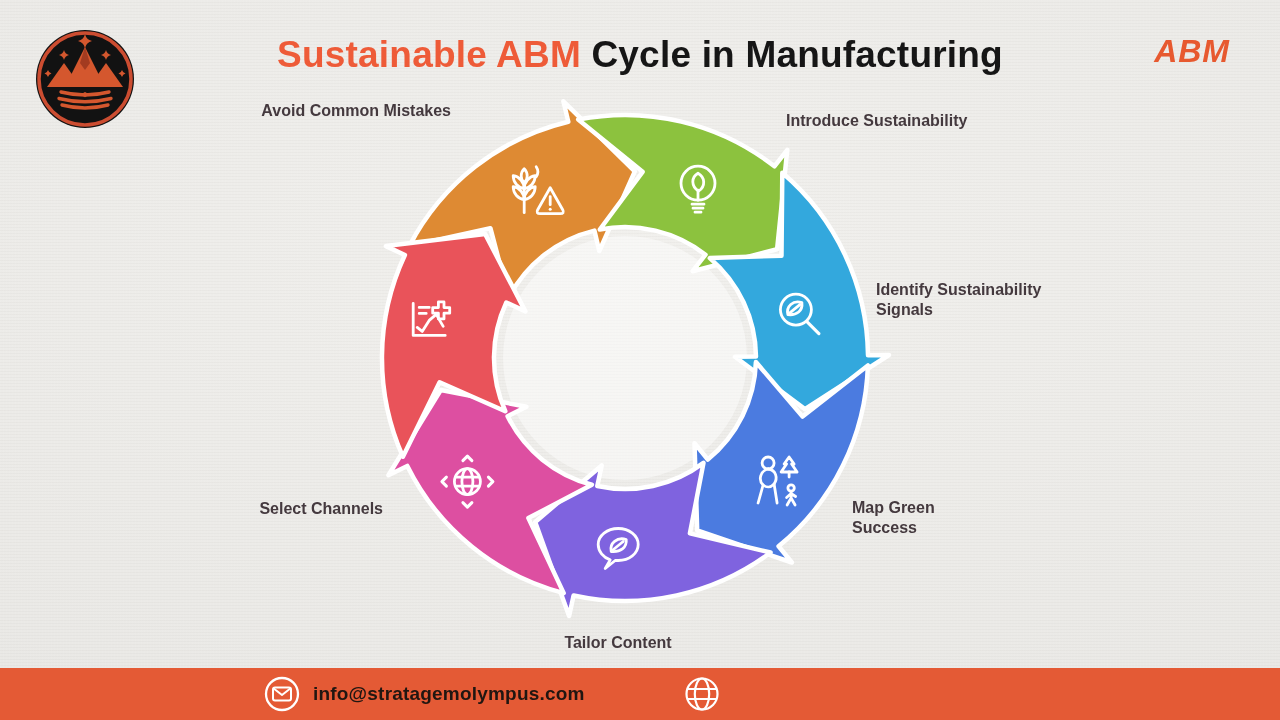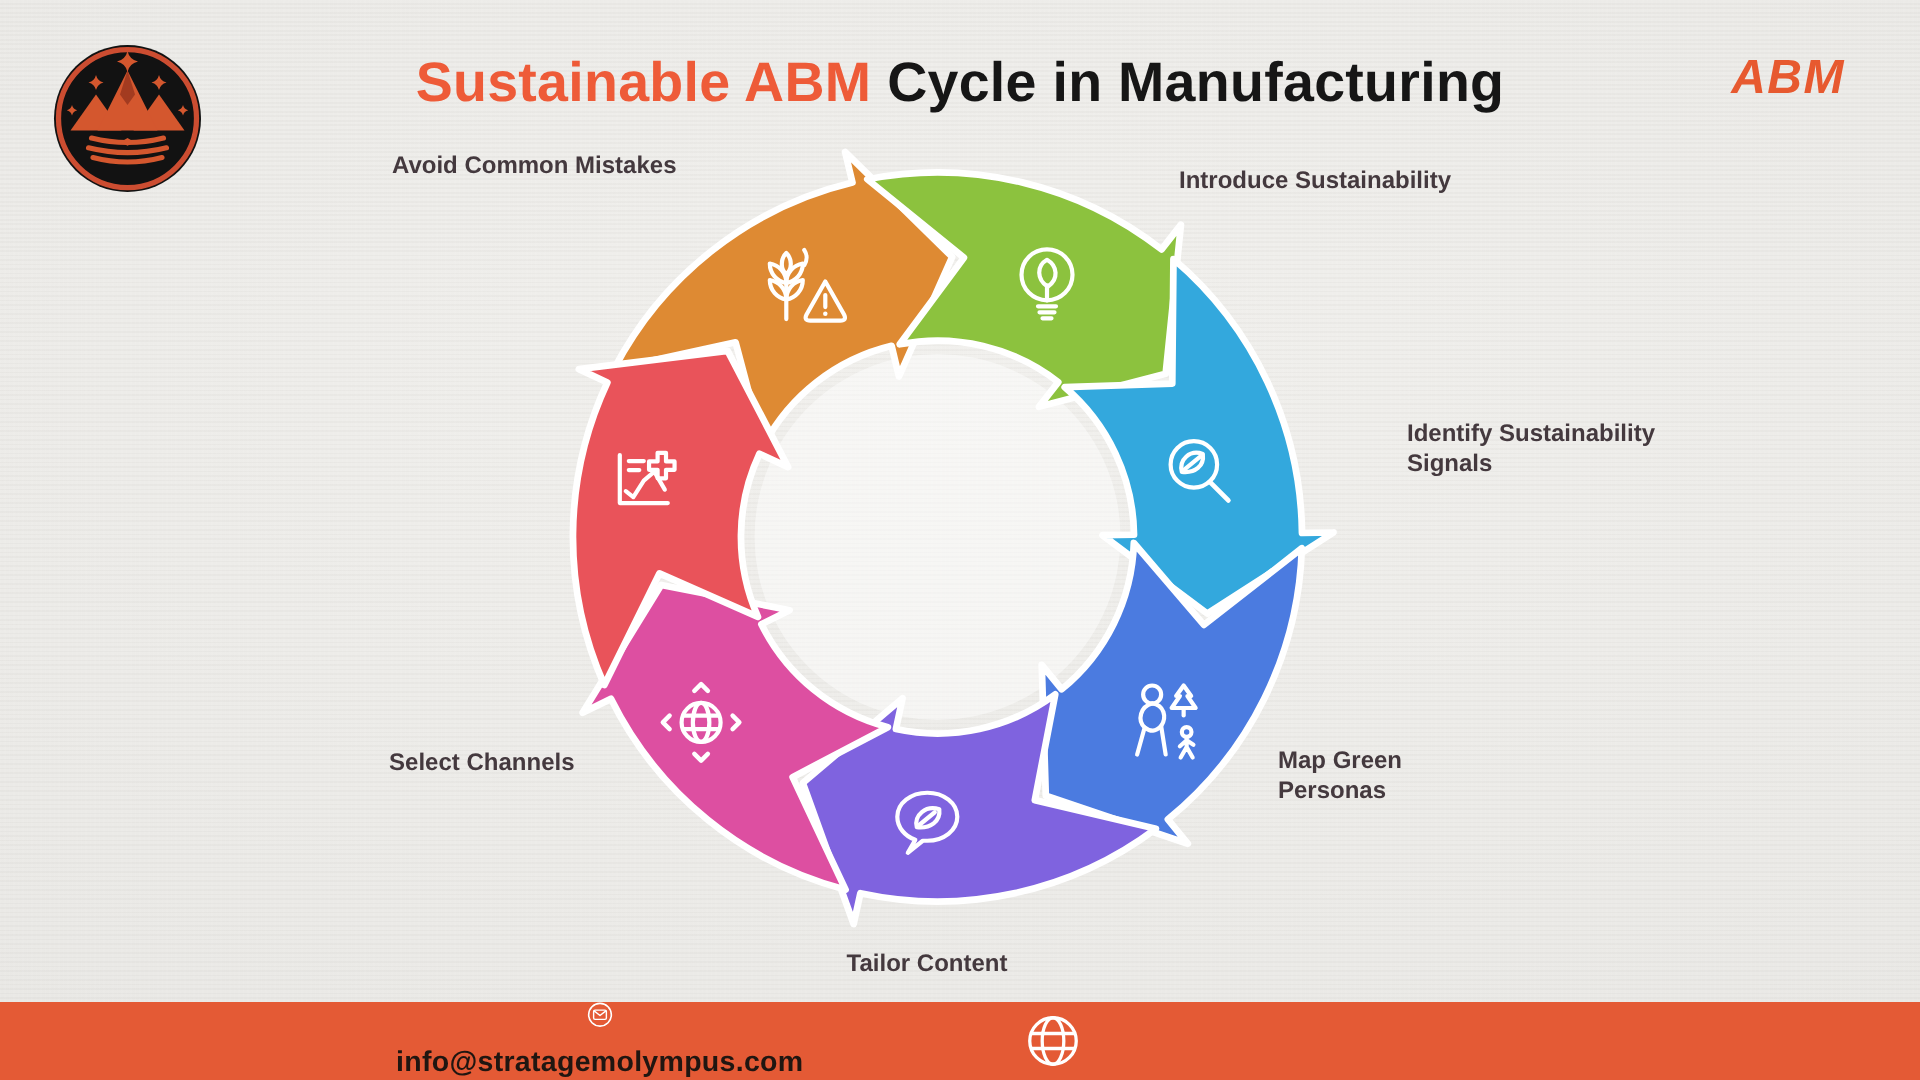--- a/index.html
+++ b/index.html
@@ -16,28 +16,28 @@
   .logo{position:absolute;left:33px;top:27px;width:104px;height:104px;}
   .title{position:absolute;left:0;right:0;top:34px;text-align:center;
          font-size:37px;font-weight:700;letter-spacing:.2px;white-space:nowrap;}
   .title .hl{color:#EE5B38;}
   .title .rest{color:#161616;}
   .brand{position:absolute;right:50px;top:33px;font-size:32px;font-style:italic;
          font-weight:700;color:#E7592F;letter-spacing:1px;}
   .lbl{position:absolute;font-size:16px;font-weight:700;color:#44393E;line-height:1.22;}
   #lbl-avoid{right:829px;top:101px;width:190px;text-align:right;}
   #lbl-introduce{left:786px;top:111px;width:190px;}
-  #lbl-identify{left:938px;top:280px;width:180px;}
+  #lbl-identify{left:876px;top:280px;width:180px;}
   #lbl-map{left:852px;top:498px;width:150px;}
   #lbl-tailor{left:468px;top:633px;width:300px;text-align:center;}
   #lbl-select{right:897px;top:499px;width:130px;text-align:right;}
   #lbl-measure{right:950px;top:280px;width:150px;text-align:right;}
   .footer{position:absolute;left:0;right:0;bottom:0;height:52px;background:#E45A35;}
   .fitem{position:absolute;top:0;height:52px;display:flex;align-items:center;gap:13px;}
-  #fitem-email{left:264px;flex-direction:column;}
+  #fitem-email{left:264px;}
   #fitem-web{left:684px;}
   .ftext{font-size:19px;font-weight:700;color:#201611;letter-spacing:.2px;}
 </style>
 </head>
 <body>
 
 <div class="canvas">
 
   <svg id="cycle" class="cycle-svg" width="1280" height="720" viewBox="0 0 1280 720">
       <circle cx="625" cy="358" r="122" fill="rgba(255,255,255,0.45)"></circle>
@@ -140,21 +140,21 @@
     </g>
   </svg>
 
   <div class="title"><span class="hl">Sustainable ABM</span> <span class="rest">Cycle in Manufacturing</span></div>
 
   <div class="brand">ABM</div>
 
   <div class="lbl" id="lbl-avoid">Avoid Common Mistakes</div>
   <div class="lbl" id="lbl-introduce">Introduce Sustainability</div>
   <div class="lbl" id="lbl-identify">Identify Sustainability Signals</div>
-  <div class="lbl" id="lbl-map">Map Green Personas</div>
+  <div class="lbl" id="lbl-map">Map Green Success</div>
   <div class="lbl" id="lbl-tailor">Tailor Content</div>
   <div class="lbl" id="lbl-select">Select Channels</div>
 
   <div class="footer">
     <div class="fitem" id="fitem-email">
       <svg width="36" height="36" viewBox="0 0 36 36">
         <circle cx="18" cy="18" r="16" fill="none" stroke="#fff" stroke-width="2.3"></circle>
         <rect x="9" y="11.5" width="18" height="13" rx="2" fill="none" stroke="#fff" stroke-width="2"></rect>
         <path d="M9.7,12.5 L18,19 L26.3,12.5" fill="none" stroke="#fff" stroke-width="2" stroke-linecap="round" stroke-linejoin="round"></path>
       </svg>

